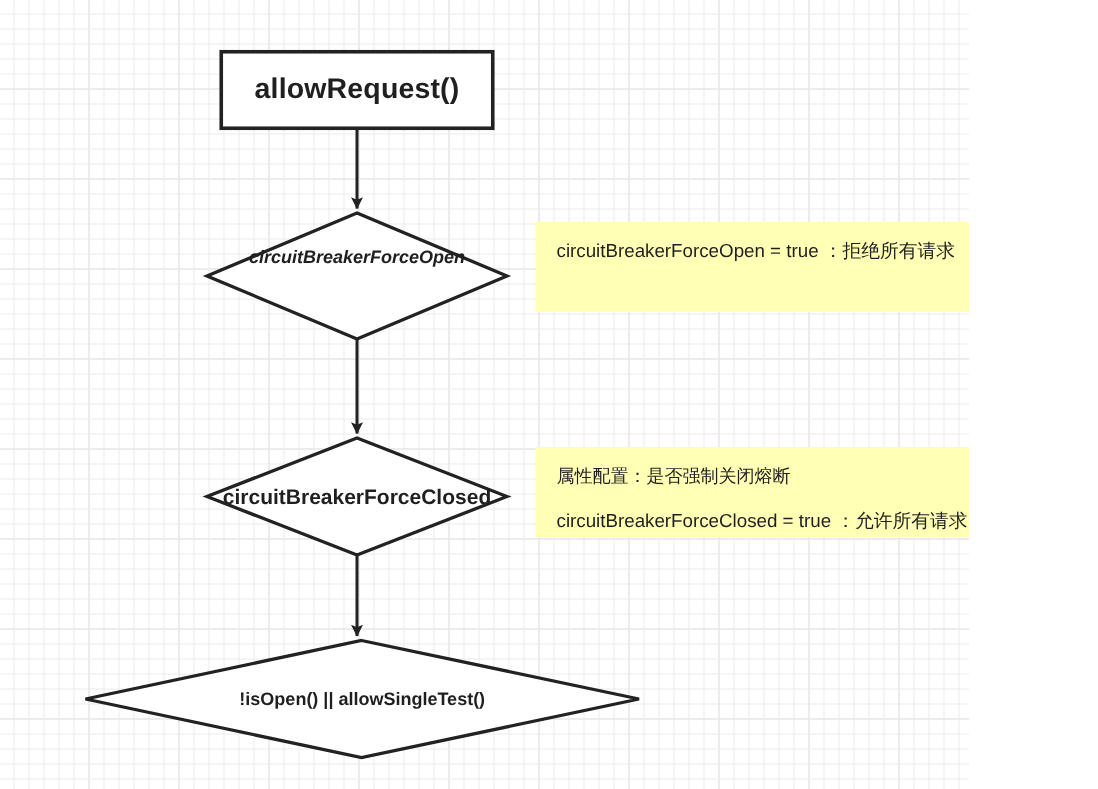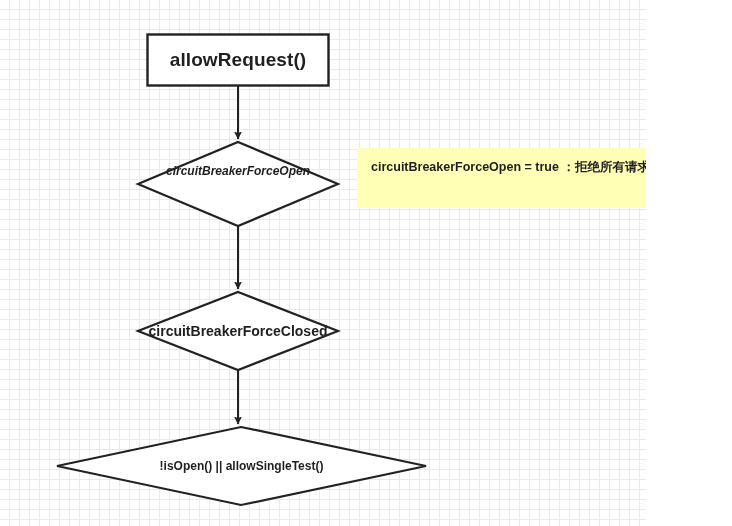--- a/index.html
+++ b/index.html
@@ -93,21 +93,21 @@
     font-size: 12px;
     color: #1f1f1f;
     font-weight: normal;
     line-height: 16px;
     margin-bottom: 14px;
     white-space: nowrap;
   }
   .note-line2 {
     font-size: 12.5px;
     color: #1f1f1f;
-    font-weight: bold;
+    font-weight: normal;
     line-height: 16px;
     white-space: nowrap;
   }
   #note1 { left: 357px; top: 148px; width: 340px; height: 60px; }
   #note2 { left: 357px; top: 298px; width: 340px; height: 60px; }
 </style>
 </head>
 <body>
 
 <div id="canvas">
@@ -140,14 +140,19 @@
 
   <div class="node-label" id="dec2-label">circuitBreakerForceClosed</div>
 
   <div class="node-label" id="dec3-label">!isOpen() || allowSingleTest()</div>
 
   <div class="note" id="note1">
     <div class="fold"></div>
     <div class="note-line2">circuitBreakerForceOpen = true ：拒绝所有请求</div>
   </div>
 
+  <div class="note" id="note2">
+    <div class="fold"></div>
+    <div class="note-line1">属性配置：是否强制关闭熔断</div>
+    <div class="note-line2">circuitBreakerForceClosed = true ：允许所有请求</div>
+  </div>
 
 </div>
 
 </body></html>

